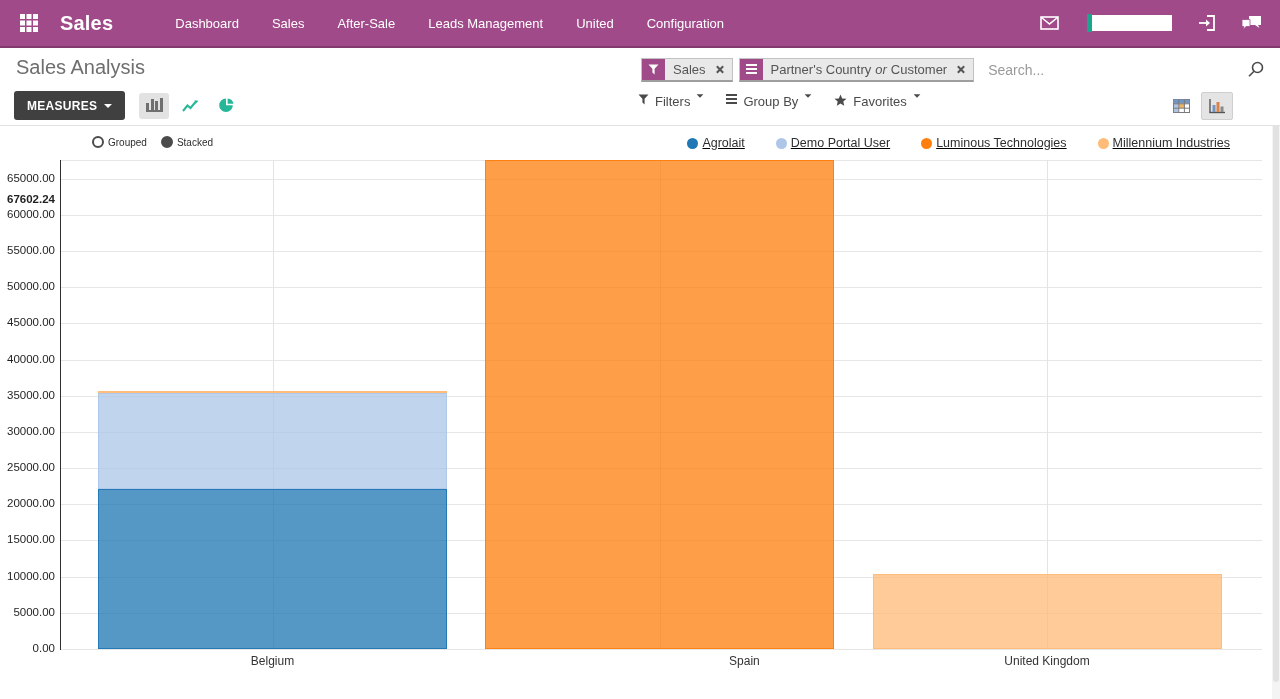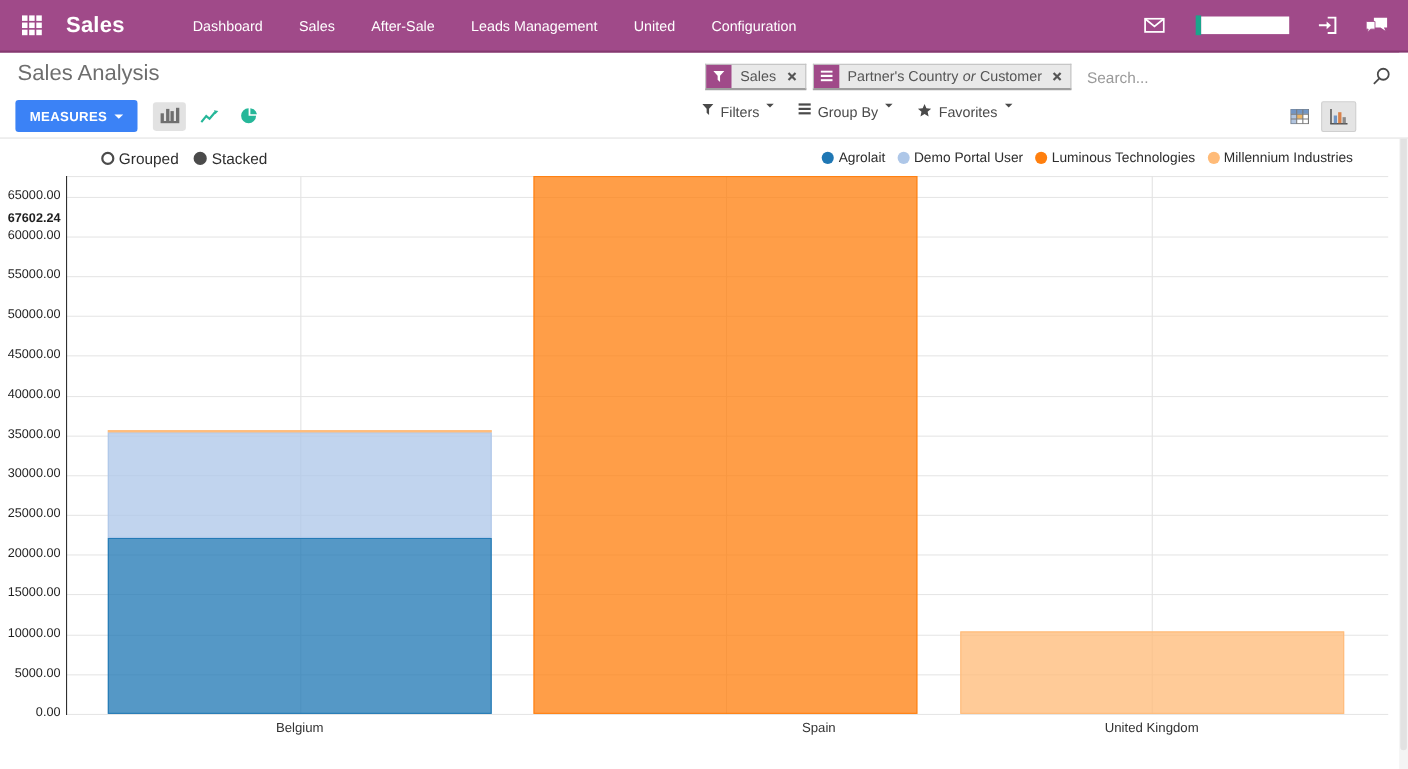--- a/index.html
+++ b/index.html
@@ -37,21 +37,21 @@
   .facet-label i { font-style:italic; margin:0 4px; }
   .facet-x { display:flex; align-items:center; padding:0 8px 0 2px; cursor:pointer; }
   .xicon { position:relative; width:9px; height:9px; display:inline-block; }
   .xicon::before,.xicon::after { content:""; position:absolute; left:4px; top:0; width:2px; height:9px; background:#555; }
   .xicon::before { transform:rotate(45deg);} .xicon::after { transform:rotate(-45deg);}
   .search-input { flex:1; border:0; outline:0; font-size:14px; color:#444; padding:0 8px; font-family:inherit; }
   .search-input::placeholder { color:#9A9A9A; }
   .mag { margin-left:4px; cursor:pointer; display:flex; align-items:center; }
 
   .measures-row { position:absolute; left:14px; top:43px; display:flex; align-items:center; }
-  .btn-measures { background:#3b82f6; color:#fff; border:0; height:29px; padding:0 13px; font-size:12px; font-weight:bold; border-radius:3px; display:flex; align-items:center; gap:7px; cursor:pointer; font-family:inherit; letter-spacing:.3px; }
+  .btn-measures { background:#404040; color:#fff; border:0; height:29px; padding:0 13px; font-size:12px; font-weight:bold; border-radius:3px; display:flex; align-items:center; gap:7px; cursor:pointer; font-family:inherit; letter-spacing:.3px; }
   .caret { display:inline-block; width:0; height:0; border-left:4px solid transparent; border-right:4px solid transparent; border-top:4px solid currentColor; }
   .icon-btn { width:30px; height:26px; display:flex; align-items:center; justify-content:center; border-radius:3px; cursor:pointer; margin-left:6px; }
   .icon-btn.active { background:#E2E2E2; }
   .bars-glyph { display:flex; align-items:flex-end; gap:1.5px; border-bottom:2px solid #6F6F6F; padding-bottom:0; height:13px; }
   .bars-glyph i { display:block; width:3px; background:#6F6F6F; }
 
   .filter-row { position:absolute; left:638px; top:46px; display:flex; align-items:center; gap:22px; font-size:13px; color:#4A4A4A; }
   .filter-item { display:flex; align-items:flex-start; gap:6px; cursor:pointer; }
   .filter-item .caret { border-top-color:#4A4A4A; transform:scale(.85); }
   .menu-glyph { display:flex; flex-direction:column; gap:2px; }
@@ -64,25 +64,25 @@
   
   #plot { position:absolute; left:0; top:0; width:1280px; height:699px; z-index:1; }
   .grid-h { position:absolute; left:60px; width:1202px; height:1px; background:#E6E6E6; }
   .grid-v { position:absolute; top:160px; height:489px; width:1px; background:#E3E3E3; }
   .axis-y { position:absolute; left:60px; top:160px; width:1px; height:490px; background:#2F2F2F; }
   .ytick { position:absolute; left:0; width:55px; text-align:right; font-size:11.5px; color:#1F1F1F; }
   .xtick { position:absolute; top:654px; width:200px; text-align:center; font-size:12px; color:#333; }
   .bar-seg { position:absolute; border:1px solid; }
 
   .chart-controls { position:absolute; left:0; top:136px; width:1280px; height:20px; z-index:2; }
-  .radios { position:absolute; left:92px; top:0; display:flex; gap:14px; align-items:center; font-size:14px; color:#2E2E2E; }
+  .radios { position:absolute; left:92px; top:0; display:flex; gap:14px; align-items:center; font-size:10px; color:#2E2E2E; }
   .radio-item { display:flex; align-items:center; gap:4px; cursor:pointer; }
   .rdot { width:12px; height:12px; border-radius:50%; border:2px solid #4B4B4B; background:#fff; }
   .rdot.filled { background:#4B4B4B; }
-  #legend { position:absolute; right:50px; top:0; display:flex; gap:11px; align-items:center; }
+  #legend { position:absolute; right:50px; top:0; display:flex; gap:31px; align-items:center;text-decoration:underline; }
   .legend-item { display:flex; align-items:center; gap:4px; cursor:pointer; }
   .legend-dot { width:11px; height:11px; border-radius:50%; display:inline-block; }
   .legend-label { font-size:12.5px; color:#2E2E2E; }
 
   .scrollbar { position:absolute; right:0; top:48px; width:8px; height:651px; background:#F4F4F4; }
   .scroll-thumb { position:absolute; left:1px; top:4px; width:6px; height:630px; background:#E2E2E2; border-radius:3px; }
 </style>
 </head>
 <body>
 

